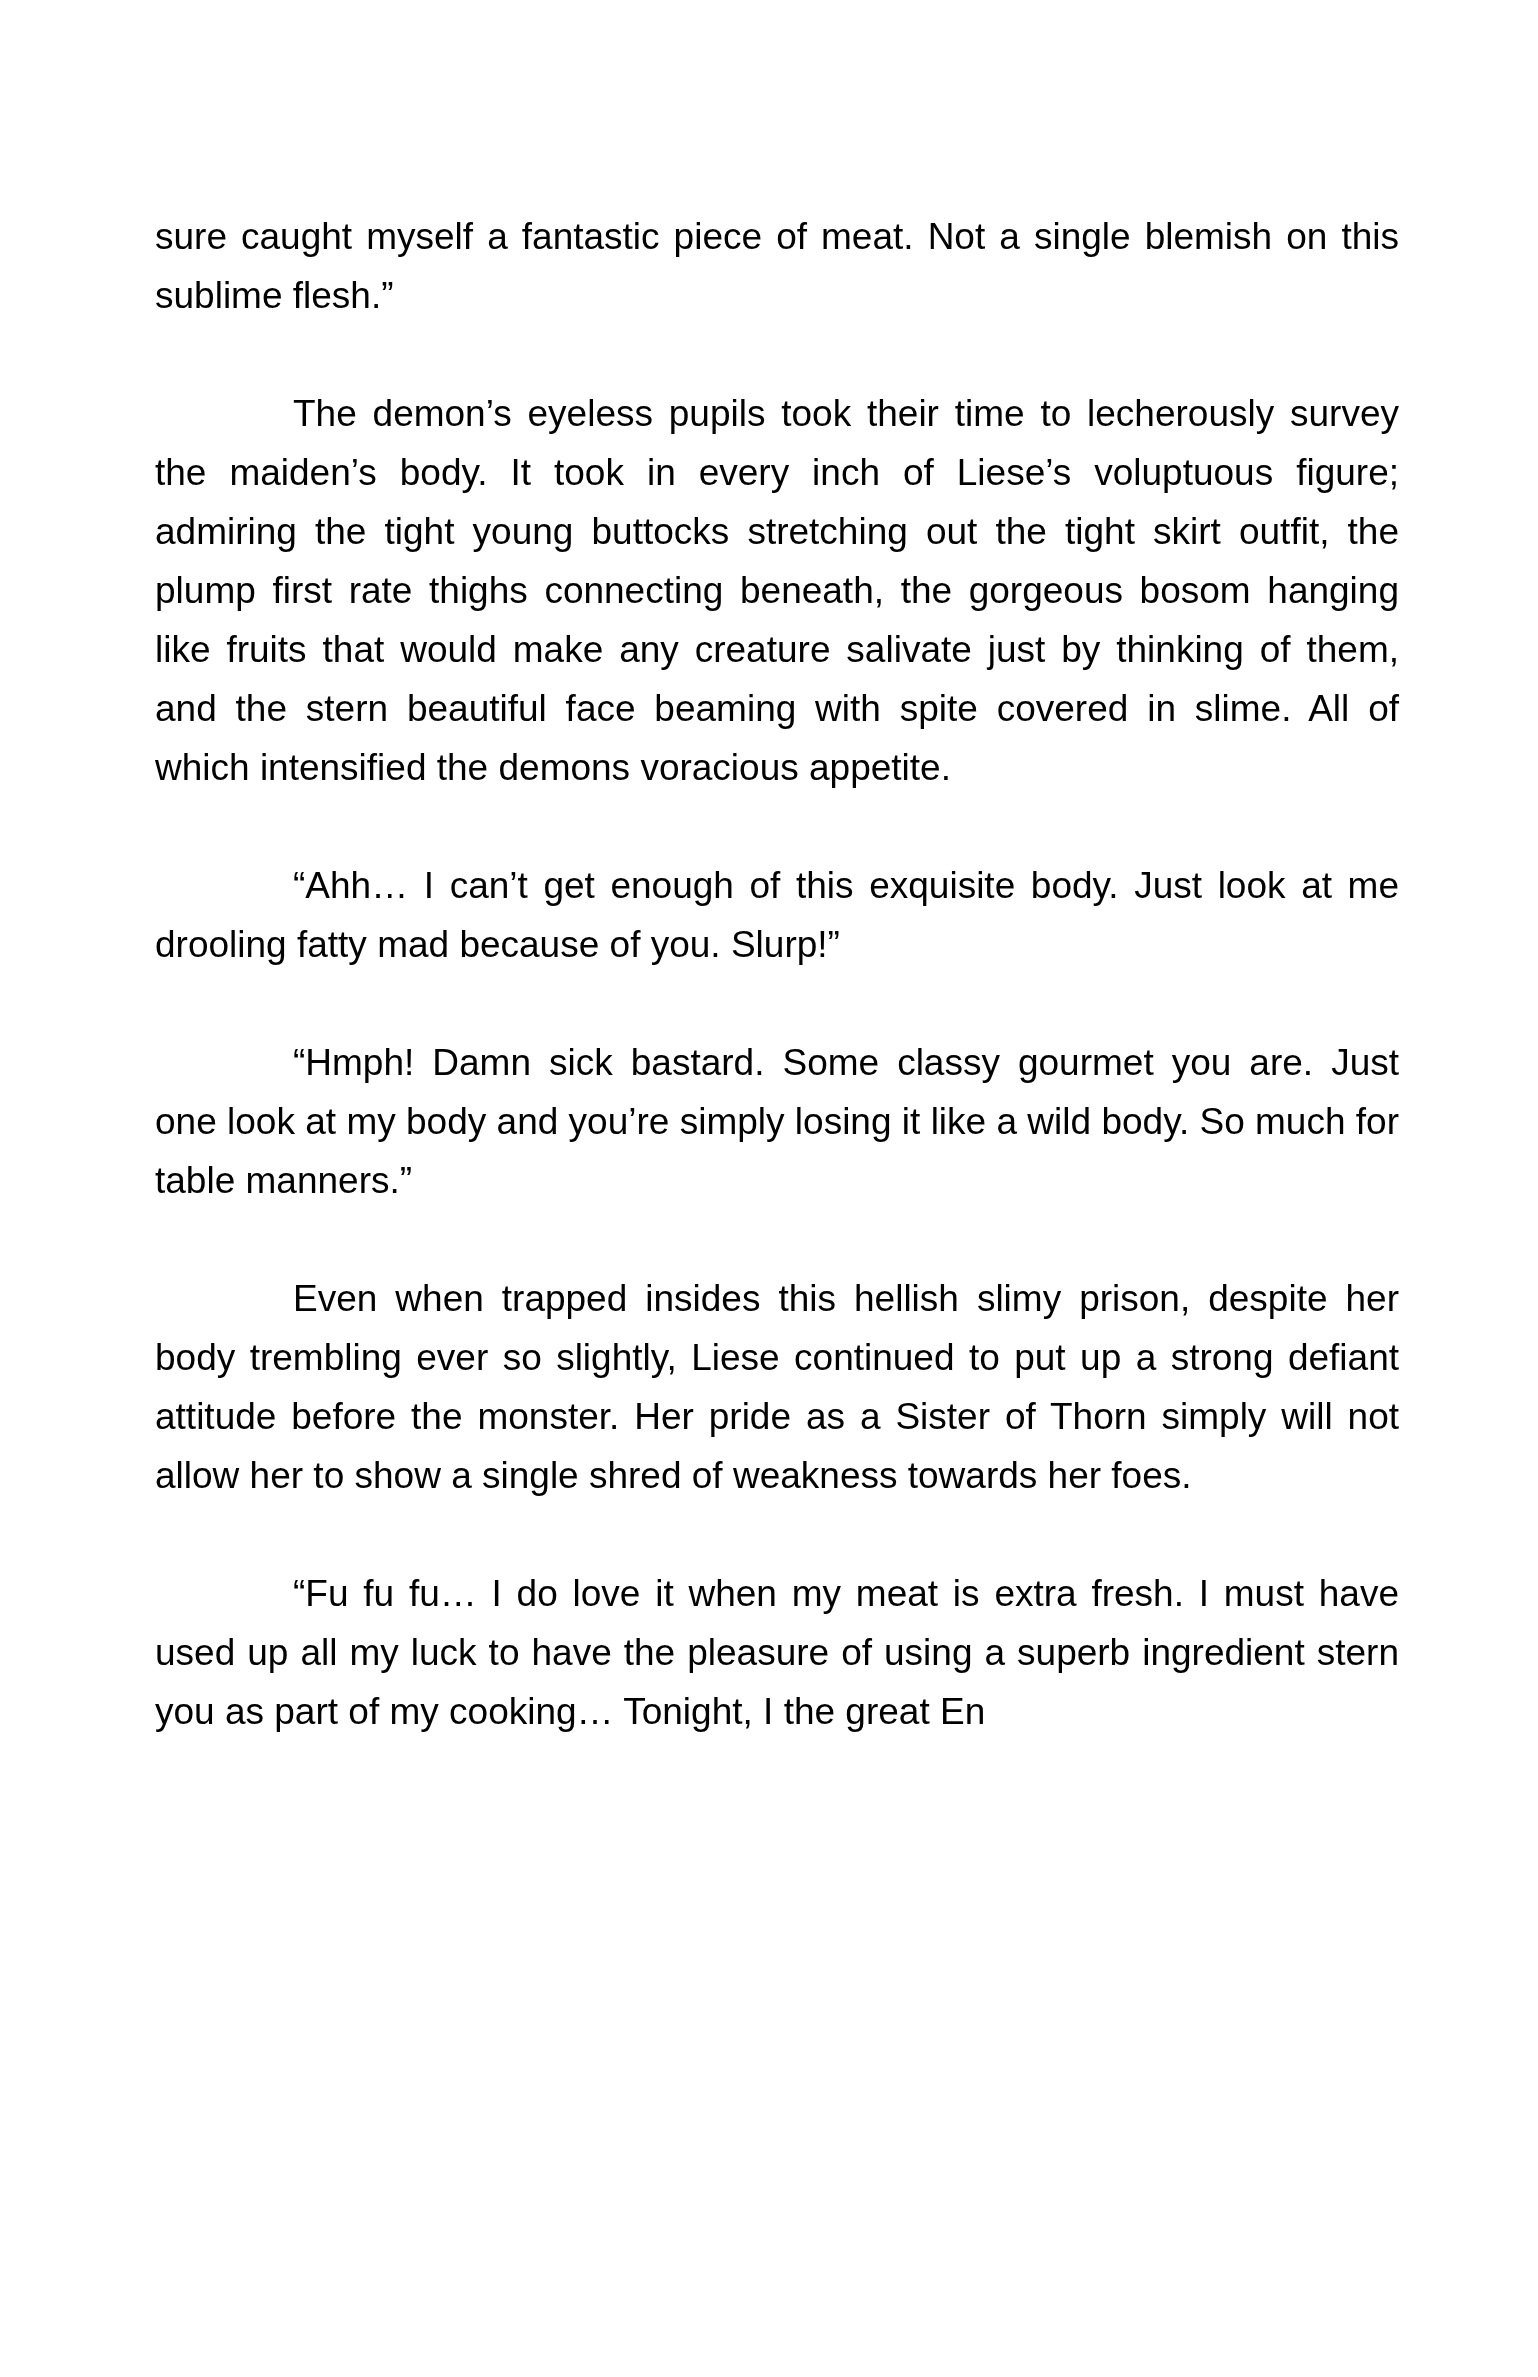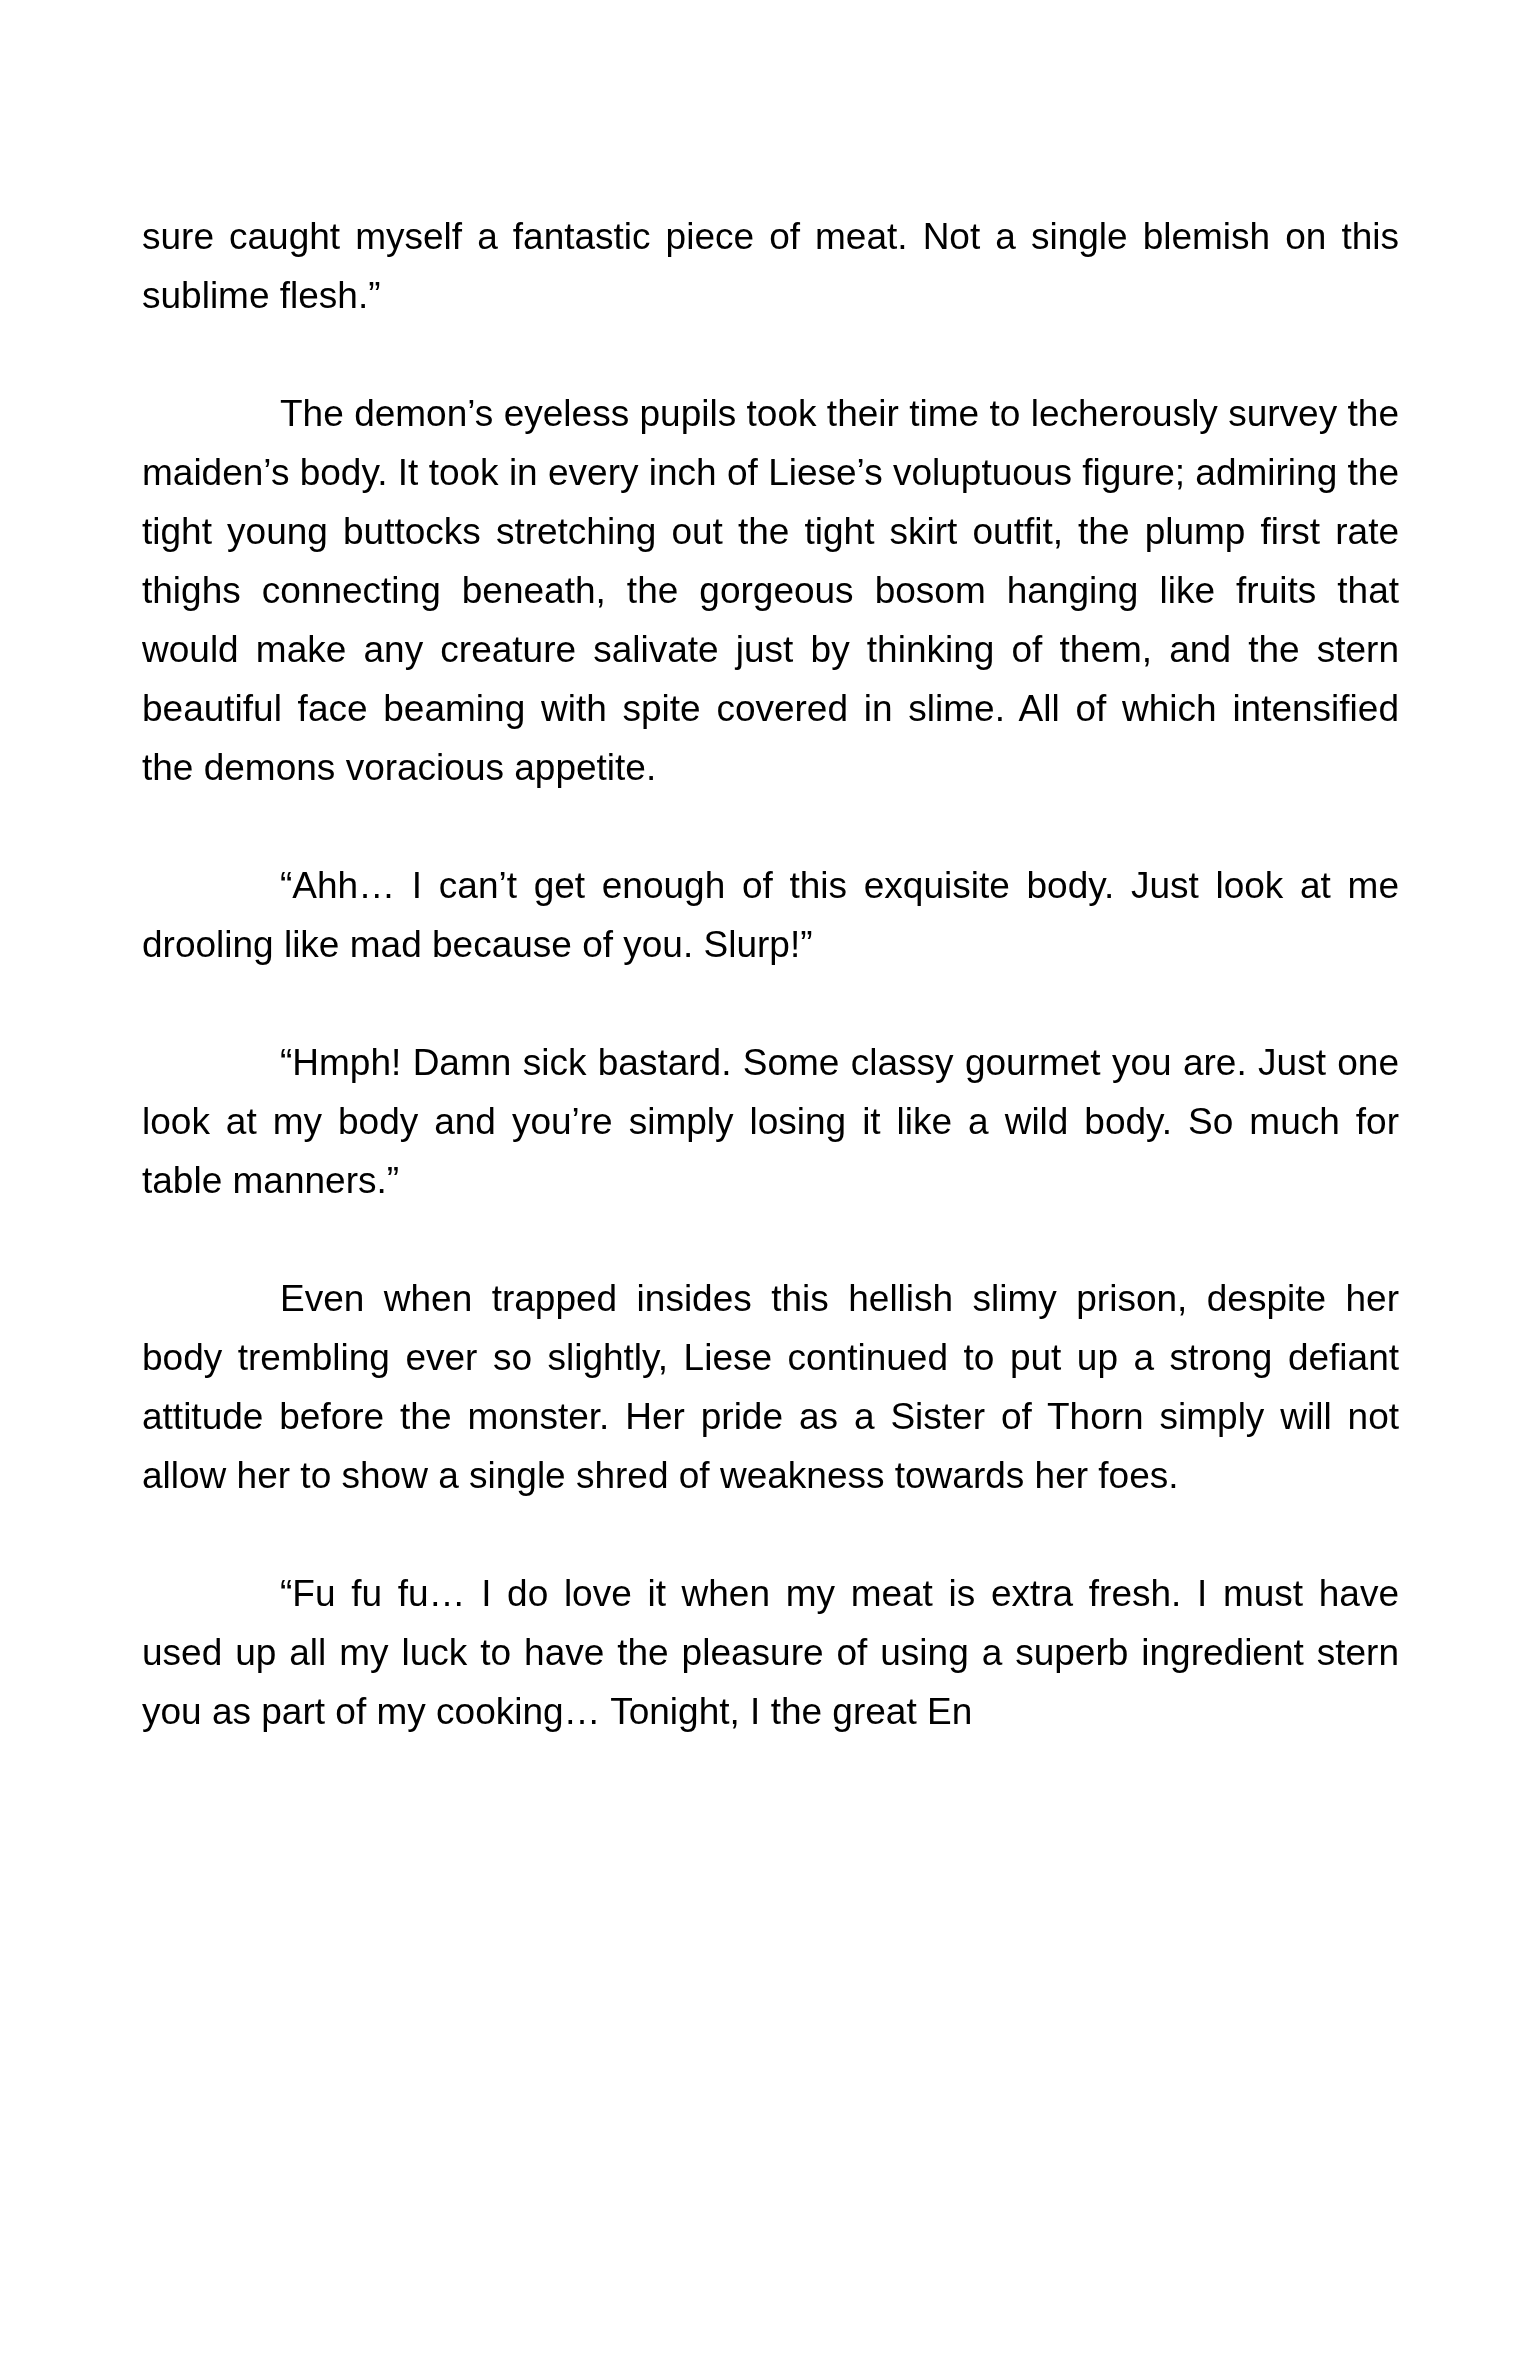--- a/index.html
+++ b/index.html
@@ -21,33 +21,33 @@
     width: 1259px;
     font-family: "Liberation Sans", "DejaVu Sans", sans-serif;
     font-size: 37px;
     line-height: 59px;
     font-weight: 400;
     color: #000000;
     text-align: justify;
     text-justify: inter-word;
   }
   .text-body p {
-    margin: 0 0 59px 2px;
+    margin: 0 0 59px 15px;
     padding: 0;
   }
   .text-body p.indented {
     text-indent: 138px;
   }
 </style>
 </head>
 <body>
 
 <main class="page">
   <div class="text-body">
       <p>sure caught myself a fantastic piece of meat. Not a single blemish on this sublime flesh.”</p>
       <p class="indented">The demon’s eyeless pupils took their time to lecherously survey the maiden’s body. It took in every inch of Liese’s voluptuous figure; admiring the tight young buttocks stretching out the tight skirt outfit, the plump first rate thighs connecting beneath, the gorgeous bosom hanging like fruits that would make any creature salivate just by thinking of them, and the stern beautiful face beaming with spite covered in slime. All of which intensified the demons voracious appetite.</p>
-      <p class="indented">“Ahh… I can’t get enough of this exquisite body. Just look at me drooling like mad because of you. Slurp!”</p>
+      <p class="indented">“Ahh… I can’t get enough of this exquisite body. Just look at me drooling fatty mad because of you. Slurp!”</p>
       <p class="indented">“Hmph! Damn sick bastard. Some classy gourmet you are. Just one look at my body and you’re simply losing it like a wild body. So much for table manners.”</p>
       <p class="indented">Even when trapped insides this hellish slimy prison, despite her body trembling ever so slightly, Liese continued to put up a strong defiant attitude before the monster. Her pride as a Sister of Thorn simply will not allow her to show a single shred of weakness towards her foes.</p>
       <p class="indented">“Fu fu fu… I do love it when my meat is extra fresh. I must have used up all my luck to have the pleasure of using a superb ingredient stern you as part of my cooking… Tonight, I the great En</p>
     </div>
 </main>
 
 
 </body></html>

